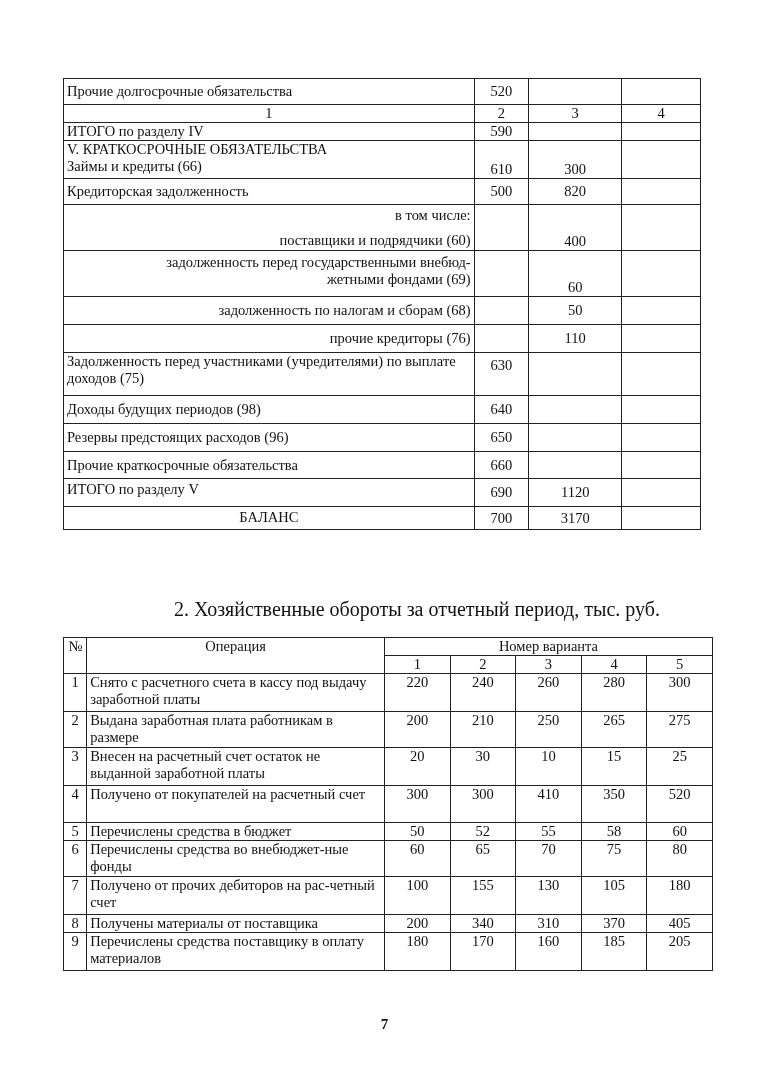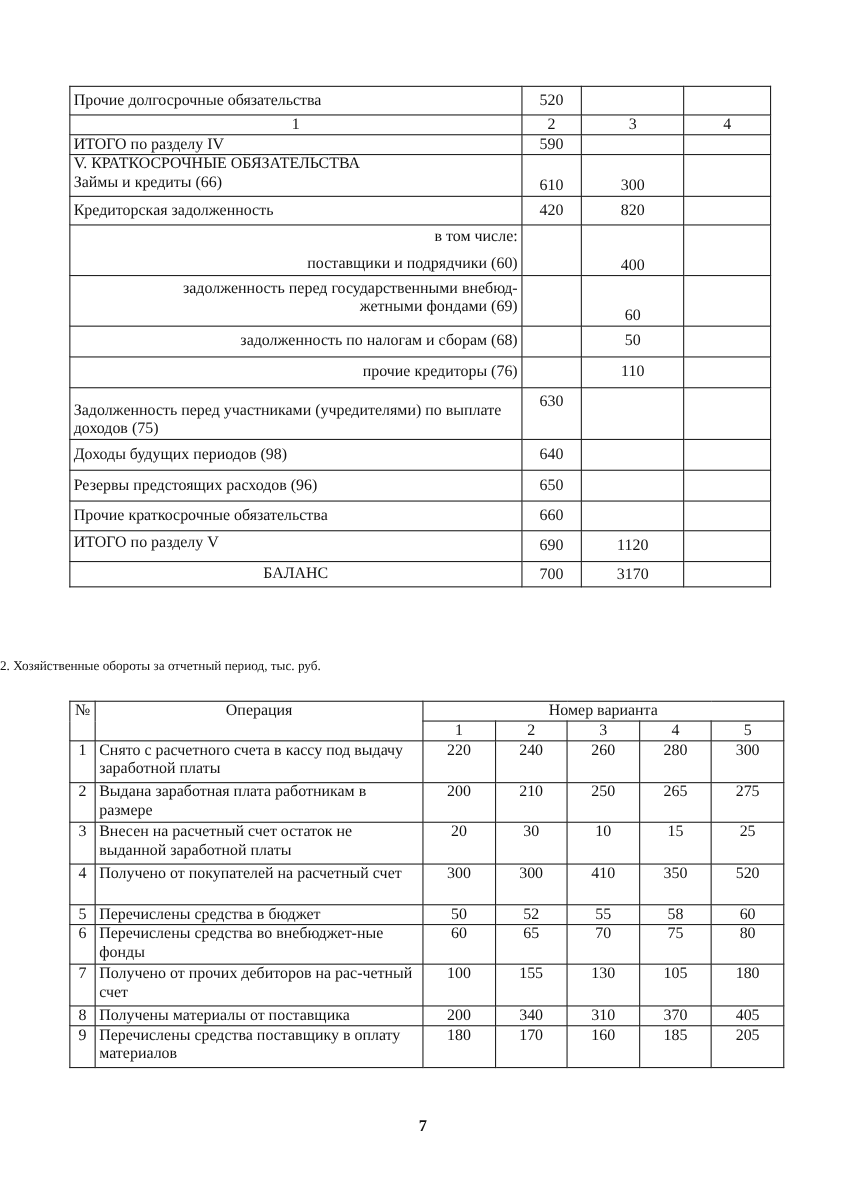--- a/index.html
+++ b/index.html
@@ -9,21 +9,21 @@
   td { border: 1.5px solid #222; padding: 0 3px; font-size: 14.5px; line-height: 17px; vertical-align: top; }
   .t1 { left: 63px; top: 78px; width: 638px; }
   .t1 td.c1 { width: 396px; margin-left: 41px; }
   .t1 td.c2 { width: 50px; text-align: center; }
   .t1 td.c3 { width: 92px; text-align: center; }
   .t1 td.c4 { width: 78px; text-align: center; }
   .ind { padding-left: 36px; text-align: right; }
   .bottom { vertical-align: bottom; }
   .mid { vertical-align: middle; }
   .center { text-align: center; }
-  .title2 { position: absolute; left: 0; width: 660px; top: 598px; text-align: left; font-size: 12px; }
+  .title2 { position: absolute; left: 0; width: 660px; top: 598px; text-align: right; font-size: 20px; }
   .t2 { left: 63px; top: 637px; width: 650px; }
   .t2 td { font-size: 14.5px; line-height: 17px; }
   .t2 td.n { width: 16px; text-align: center; }
   .t2 td.op { width: 288px; margin-left: 24px; }
   .t2 td.v { width: 58px; text-align: center; }
   .pagenum { position: absolute; left: 0; width: 769px; top: 1016px; text-align: center; font-size: 15px; font-weight: bold; }
 </style>
 </head>
 <body>
 
@@ -51,21 +51,21 @@
     <td class="c1">
       <div>V. КРАТКОСРОЧНЫЕ ОБЯЗАТЕЛЬСТВА</div>
       <div>Займы и кредиты (66)</div>
     </td>
     <td class="c2 bottom">610</td>
     <td class="c3 bottom">300</td>
     <td class="c4"></td>
   </tr>
   <tr style="height:26px">
     <td class="c1 mid">Кредиторская задолженность</td>
-    <td class="c2 mid">420</td>
+    <td class="c2 mid">500</td>
     <td class="c3 mid">820</td>
     <td class="c4"></td>
   </tr>
   <tr style="height:46px">
     <td class="c1 ind mid">
       <div>в том числе:</div>
       <div style="margin-top:8px">поставщики и подрядчики (60)</div>
     </td>
     <td class="c2"></td>
     <td class="c3 bottom">400</td>
@@ -86,21 +86,21 @@
     <td class="c3 mid">50</td>
     <td class="c4"></td>
   </tr>
   <tr style="height:28px">
     <td class="c1 ind mid">прочие кредиторы (76)</td>
     <td class="c2"></td>
     <td class="c3 mid">110</td>
     <td class="c4"></td>
   </tr>
   <tr style="height:43px">
-    <td class="c1" style="padding-top:12px">Задолженность перед участниками (учредителями) по выплате доходов (75)</td>
+    <td class="c1" style="padding-top:0">Задолженность перед участниками (учредителями) по выплате доходов (75)</td>
     <td class="c2" style="padding-top:4px">630</td>
     <td class="c3"></td>
     <td class="c4"></td>
   </tr>
   <tr style="height:28px">
     <td class="c1 mid">Доходы будущих периодов (98)</td>
     <td class="c2 mid">640</td>
     <td class="c3"></td>
     <td class="c4"></td>
   </tr>

